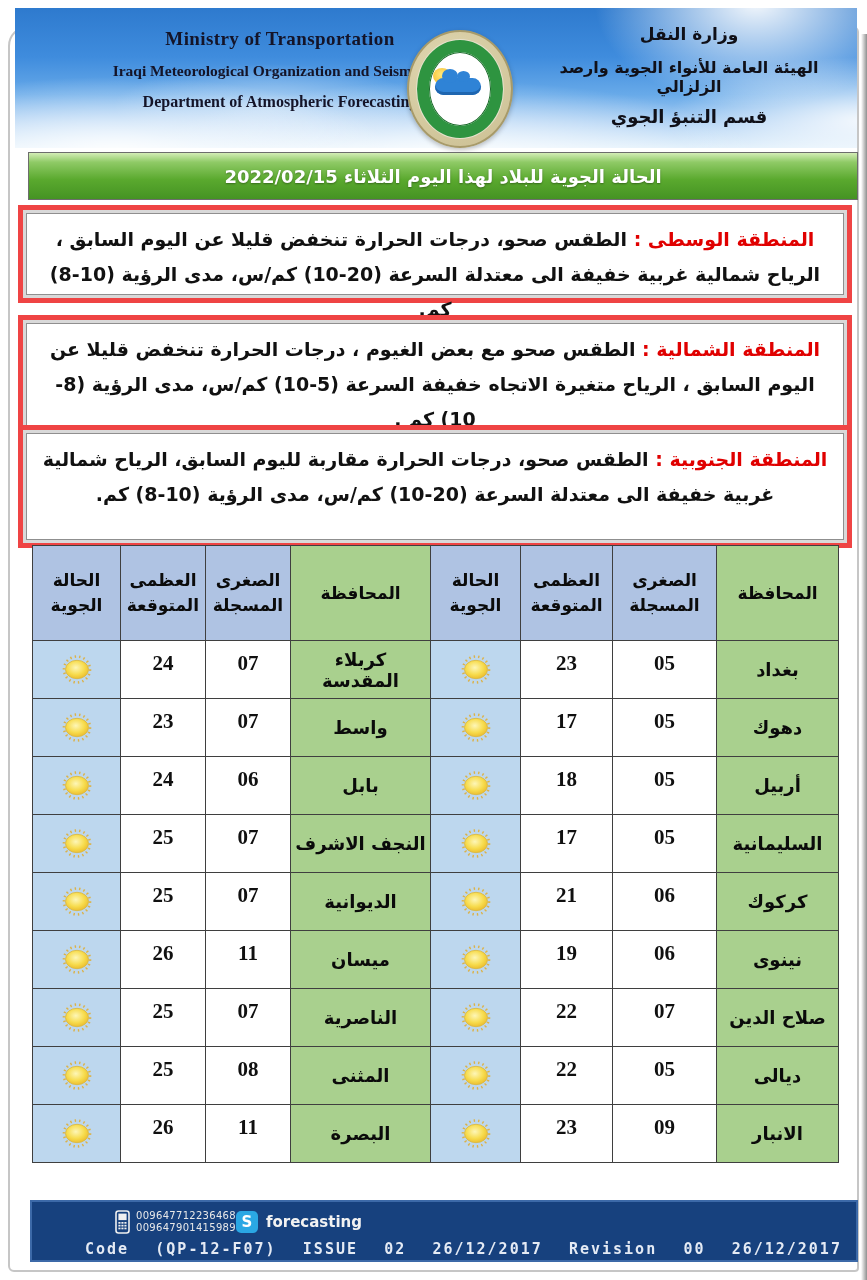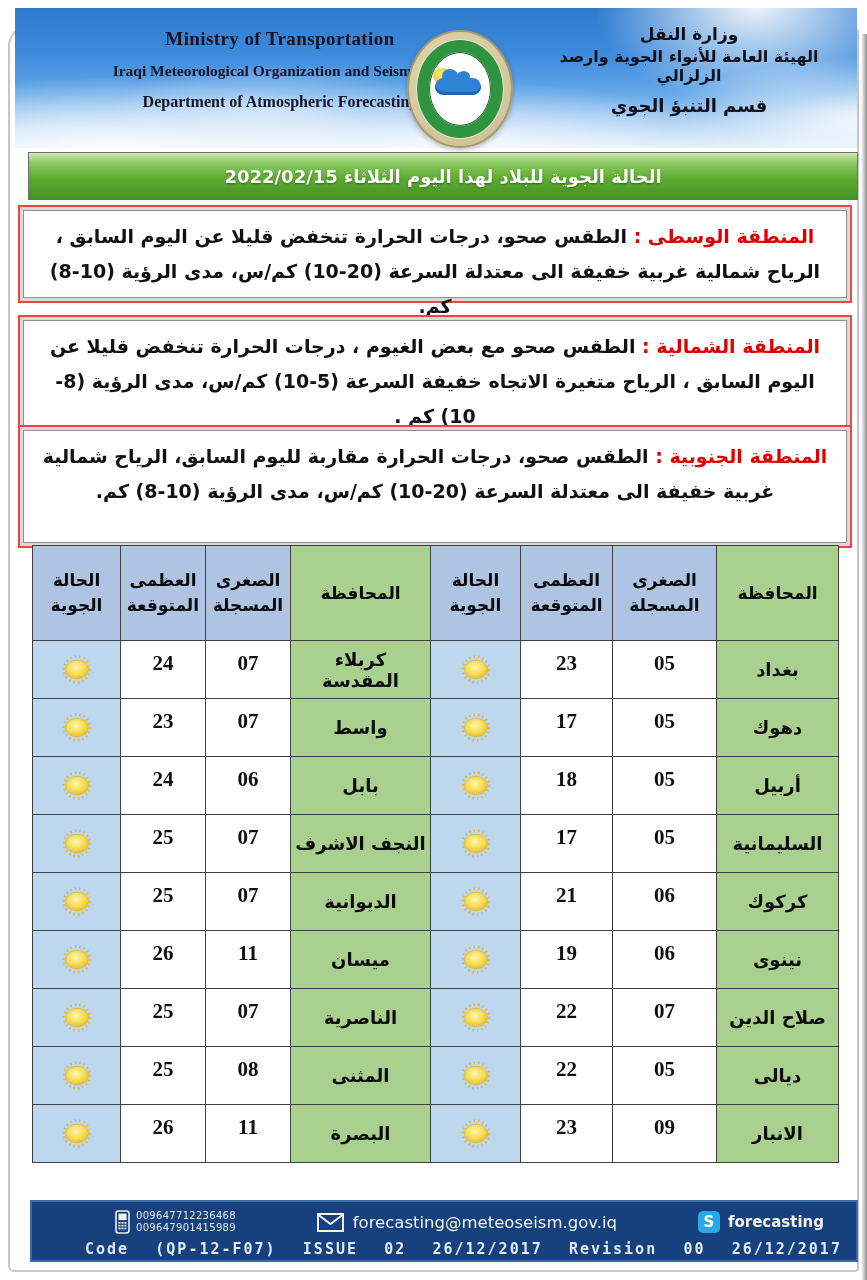--- a/index.html
+++ b/index.html
@@ -34,21 +34,21 @@
     font-family:"Liberation Serif", serif; color:#141428;
   }
   .header-english .l1 { font-size:19px; font-weight:bold; letter-spacing:.4px; }
   .header-english .l2 { font-size:15.5px; font-weight:bold; margin-top:12px; }
   .header-english .l3 { font-size:16px; font-weight:bold; margin-top:13px; }
   .header-arabic {
     position:absolute; right:18px; top:16px; width:300px; text-align:center;
     direction:rtl; color:#101018; font-weight:bold;
   }
   .header-arabic .a1 { font-size:17px; }
-  .header-arabic .a2 { font-size:16px; margin-top:3px; }
+  .header-arabic .a2 { font-size:16px; margin-top:14px; }
   .header-arabic .a3 { font-size:18px; margin-top:10px; }
   
   .logo {
     position:absolute; left:392px; top:22px; width:106px; height:118px;
     background:radial-gradient(circle at 40% 35%, #e3dab5, #c9bd90);
     border:2px solid #a79a69; border-radius:50%;
     box-shadow:0 2px 5px rgba(0,0,0,.25);
   }
   .logo-green {
     position:absolute; inset:8px; border-radius:50%;
@@ -76,21 +76,21 @@
     position:absolute; left:28px; top:152px; width:830px; height:48px;
     background:linear-gradient(180deg,#d4edb6 0%, #8fca66 20%, #5aa92e 58%, #459323 100%);
     border:1px solid #6d6d6d;
     display:flex; align-items:center; justify-content:center;
     direction:rtl; color:#ffffff; font-weight:bold; font-size:18px;
     text-shadow:0 1px 2px rgba(0,0,0,.35);
   }
   
   .region-outer {
     position:absolute; left:18px; width:834px;
-    background:#d9d9d9; border:2px solid #ef4444; padding:3px;
+    background:#d9d9d9; border:5px solid #ef4444; padding:3px;
   }
   .region-inner {
     width:100%; height:100%; background:#ffffff; border:1px solid #8f8f8f;
     padding:8px 14px 4px 14px; direction:rtl; text-align:right;
   }
   .region-inner p {
     font-size:19px; font-weight:bold; color:#111; line-height:1.85;
     text-align:center;
   }
   .region-label { color:#e00000; }
@@ -391,27 +391,20 @@
           <rect x="3.4" y="17.6" width="2.1" height="1.7"></rect>
             <rect x="6.4" y="17.6" width="2.1" height="1.7"></rect>
             <rect x="9.4" y="17.6" width="2.1" height="1.7"></rect>
         </g>
       </svg>
       <div class="phone-numbers">
         <div>009647712236468</div>
         <div>009647901415989</div>
       </div>
     </div>
-    <div class="contact-email">
-      <svg width="27" height="19" viewBox="0 0 27 19">
-        <rect x="1" y="1" width="25" height="17" fill="none" stroke="#f2f2f2" stroke-width="2"></rect>
-        <path d="M1.5 2 L13.5 11 L25.5 2" fill="none" stroke="#f2f2f2" stroke-width="2"></path>
-      </svg>
-      <span>forecasting@meteoseism.gov.iq</span>
-    </div>
     <div class="contact-skype">
       <span class="skype-badge">S</span>
       <span>forecasting</span>
     </div>
   </div>
   <div class="footer-codeline">
     <span>Code</span>
     <span>(QP-12-F07)</span>
     <span>ISSUE</span>
     <span>02</span>

